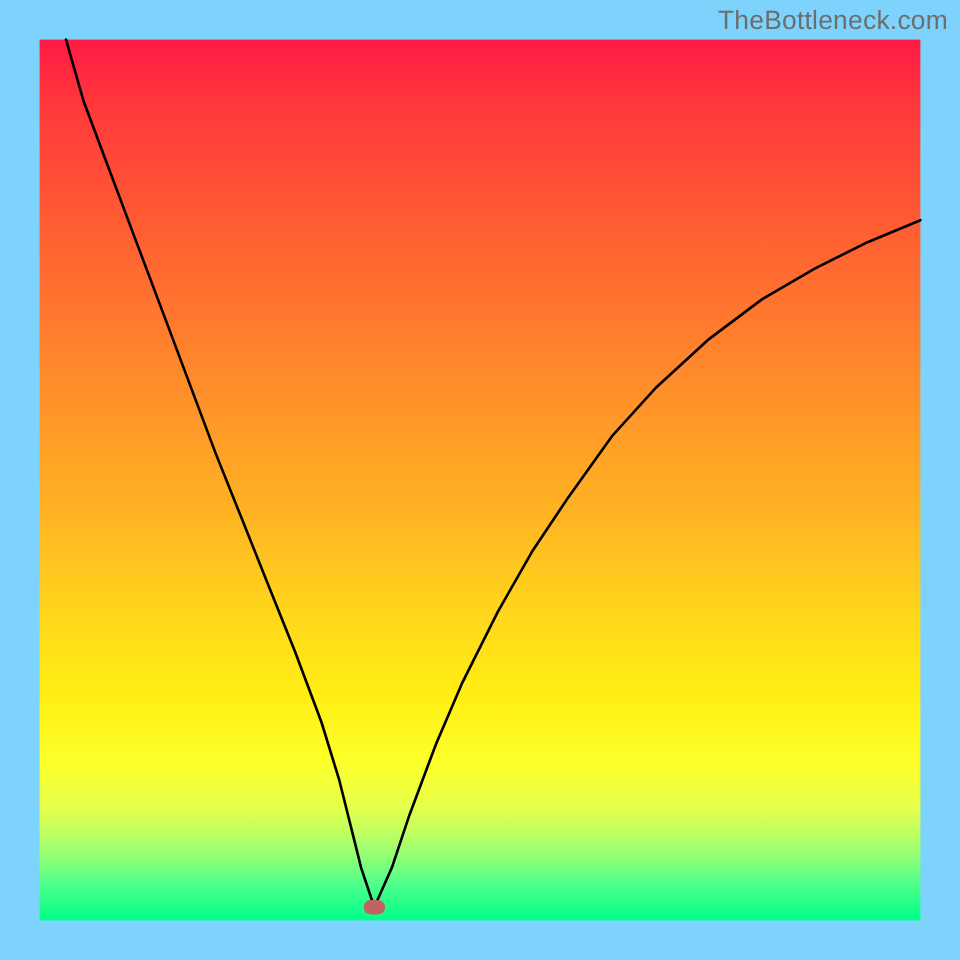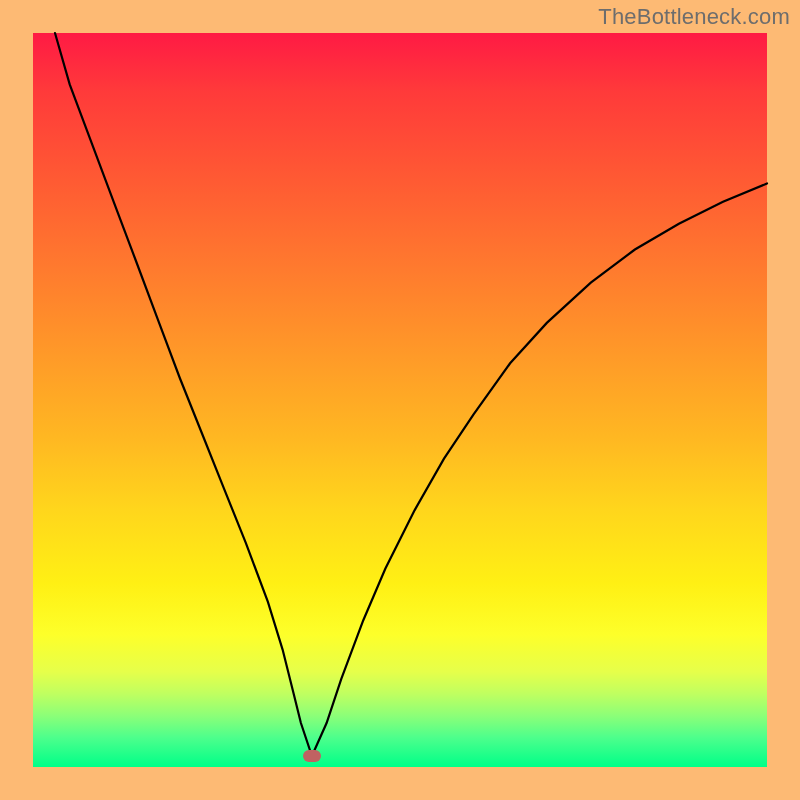--- a/index.html
+++ b/index.html
@@ -8,21 +8,21 @@
     width: 800px;
     height: 800px;
     background: #000;
     font-family: Arial, Helvetica, sans-serif;
     overflow: hidden;
   }
   .frame {
     position: relative;
     width: 800px;
     height: 800px;
-    background: #fdba74;
+    background: #7dd3fc;
   }
   .watermark {
     position: absolute;
     top: 4px;
     right: 10px;
     color: #6d6d6d;
     font-size: 22px;
     font-weight: 500;
     letter-spacing: 0.2px;
   }

